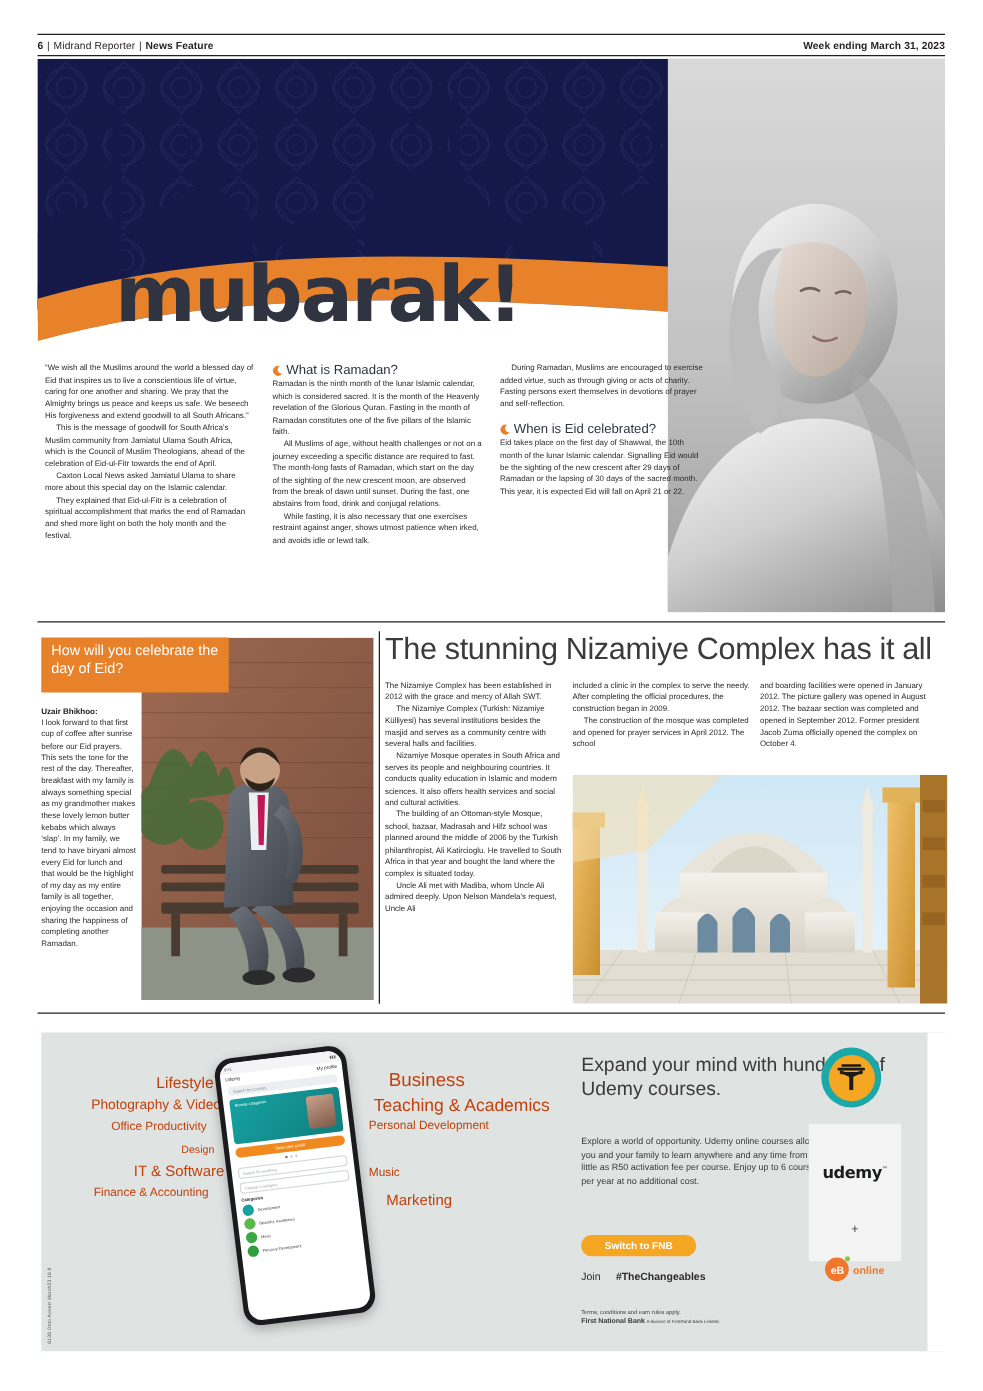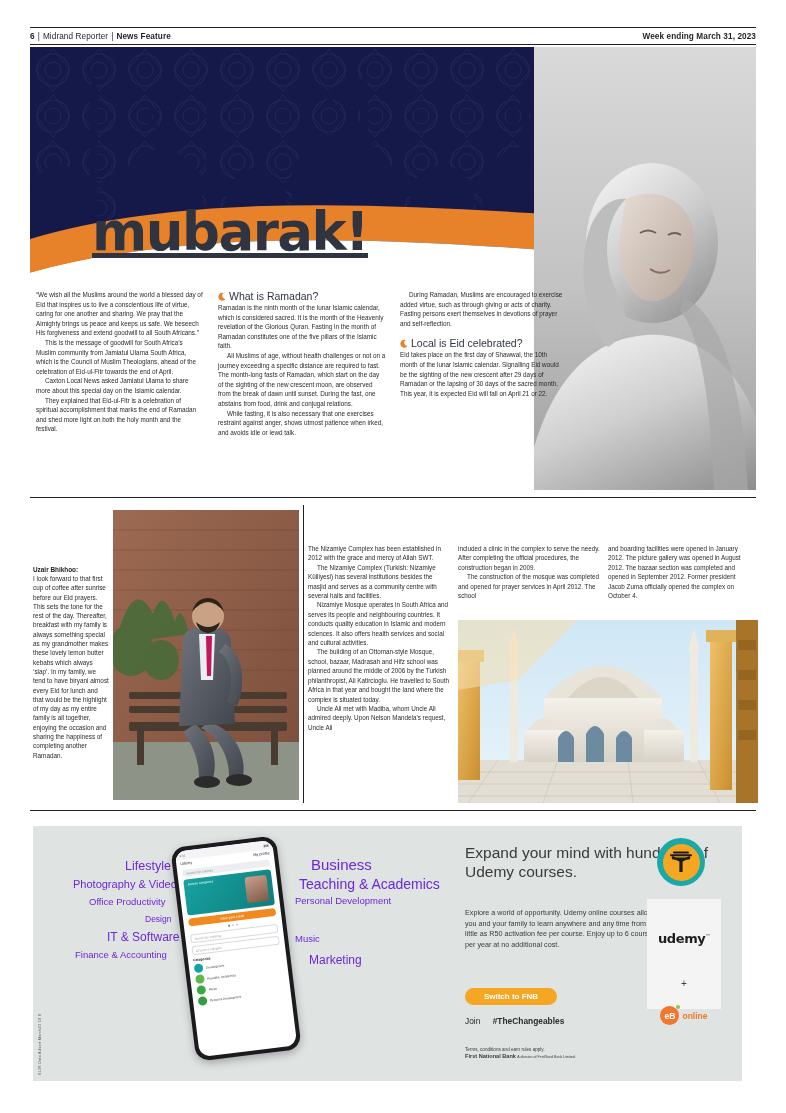--- a/index.html
+++ b/index.html
@@ -74,27 +74,26 @@
     font-family: "DejaVu Sans", sans-serif;
     font-size: 33px;
     font-weight: 600;
     color: #2f3440;
     letter-spacing: -1px;
     display: block;
     margin-left: 2px;
   }
   .hero-mub {
     font-family: "DejaVu Sans", sans-serif;
-    font-size: 53px;
+    font-size: 62px;
     font-weight: 700;
     color: #2f3440;
     letter-spacing: -1.5px;
     display: block;
     margin-top: -14px;
-    text-decoration: underline;
   }
 
   
   .art-cols {
     position: absolute;
     left: 36px; top: 278px;
     width: 530px;
     z-index: 7;
   }
   .col { position: absolute; top: 0; width: 168px; margin-top: 12px; }
@@ -215,21 +214,21 @@
     font-size: 3.9px;
     color: #5a5f5d;
     writing-mode: vertical-rl;
     transform: rotate(180deg);
     letter-spacing: 0.2px;
     white-space: nowrap;
   }
   .ad-topics { position: absolute; left: 0; top: 0; width: 390px; height: 100%; }
   .topic {
     position: absolute;
-    color: #6d28d9;
+    color: #c2410c;
     white-space: nowrap;
     font-family: "Liberation Sans", sans-serif;
   }
   .phone {
     position: absolute;
     left: 150px; top: 15px;
     width: 106px; height: 215px;
     transform: rotate(-7deg);
   }
   .phone-body {
@@ -517,21 +516,21 @@
     <div class="col col-3">
       <div class="bodytext">
         <p>During Ramadan, Muslims are encouraged to exercise added virtue, such as through giving or acts of charity. Fasting persons exert themselves in devotions of prayer and self-reflection.</p>
       </div>
       <h3 class="subhead spaced">
         <span class="moon">
           <svg width="9" height="9" viewBox="0 0 10 10">
               <path d="M8.6 7.6 A4.4 4.4 0 1 1 6.4 1.1 A3.5 3.5 0 0 0 8.6 7.6 Z" fill="#e8822a"></path>
             </svg>
         </span>
-        <span>Local is Eid celebrated?</span>
+        <span>When is Eid celebrated?</span>
       </h3>
       <div class="bodytext">
         <p class="noindent">Eid takes place on the first day of Shawwal, the 10th month of the lunar Islamic calendar. Signalling Eid would be the sighting of the new crescent after 29 days of Ramadan or the lapsing of 30 days of the sacred month. This year, it is expected Eid will fall on April 21 or 22.</p>
       </div>
     </div>
   </div>
 
   <div class="mid-rule-top"></div>
 
   <div class="bench-photo">
@@ -590,28 +589,32 @@
 
         <circle cx="95" cy="106" r="16" fill="#c9a184"></circle>
         <path d="M79 102 q 16 -20 32 0 q -4 -14 -16 -14 q -12 0 -16 14 Z" fill="#2d2319"></path>
         <path d="M83 112 q 12 10 24 0 q -2 10 -12 11 q -10 -1 -12 -11 Z" fill="#2d2319"></path>
 
         <path d="M112 134 C 130 142, 134 176, 124 196 L 114 192 C 122 174, 118 148, 106 142 Z" fill="url(#suit)"></path>
       </g>
     </svg>
   </div>
 
+  <div class="orange-box">
+    <span>How will you celebrate the day of Eid?</span>
+  </div>
 
   <div class="profile-col">
     <p class="profile-name">Uzair Bhikhoo:</p>
     <p class="profile-text">I look forward to that first cup of coffee after sunrise before our Eid prayers. This sets the tone for the rest of the day. Thereafter, breakfast with my family is always something special as my grandmother makes these lovely lemon butter kebabs which always ‘slap’. In my family, we tend to have biryani almost every Eid for lunch and that would be the highlight of my day as my entire family is all together, enjoying the occasion and sharing the happiness of completing another Ramadan.</p>
   </div>
 
   <div class="vrule-mid"></div>
 
+  <h2 class="niz-head">The stunning Nizamiye Complex has it all</h2>
 
   <div class="niz-cols">
     <div class="niz-col nc1">
       <div class="niztext">
         <p class="noindent">The Nizamiye Complex has been established in 2012 with the grace and mercy of Allah SWT.</p>
         <p>The Nizamiye Complex (Turkish: Nizamiye Külliyesi) has several institutions besides the masjid and serves as a community centre with several halls and facilities.</p>
         <p>Nizamiye Mosque operates in South Africa and serves its people and neighbouring countries. It conducts quality education in Islamic and modern sciences. It also offers health services and social and cultural activities.</p>
         <p>The building of an Ottoman-style Mosque, school, bazaar, Madrasah and Hifz school was planned around the middle of 2006 by the Turkish philanthropist, Ali Katircioglu. He travelled to South Africa in that year and bought the land where the complex is situated today.</p>
         <p>Uncle Ali met with Madiba, whom Uncle Ali admired deeply. Upon Nelson Mandela’s request, Uncle Ali</p>
       </div>

